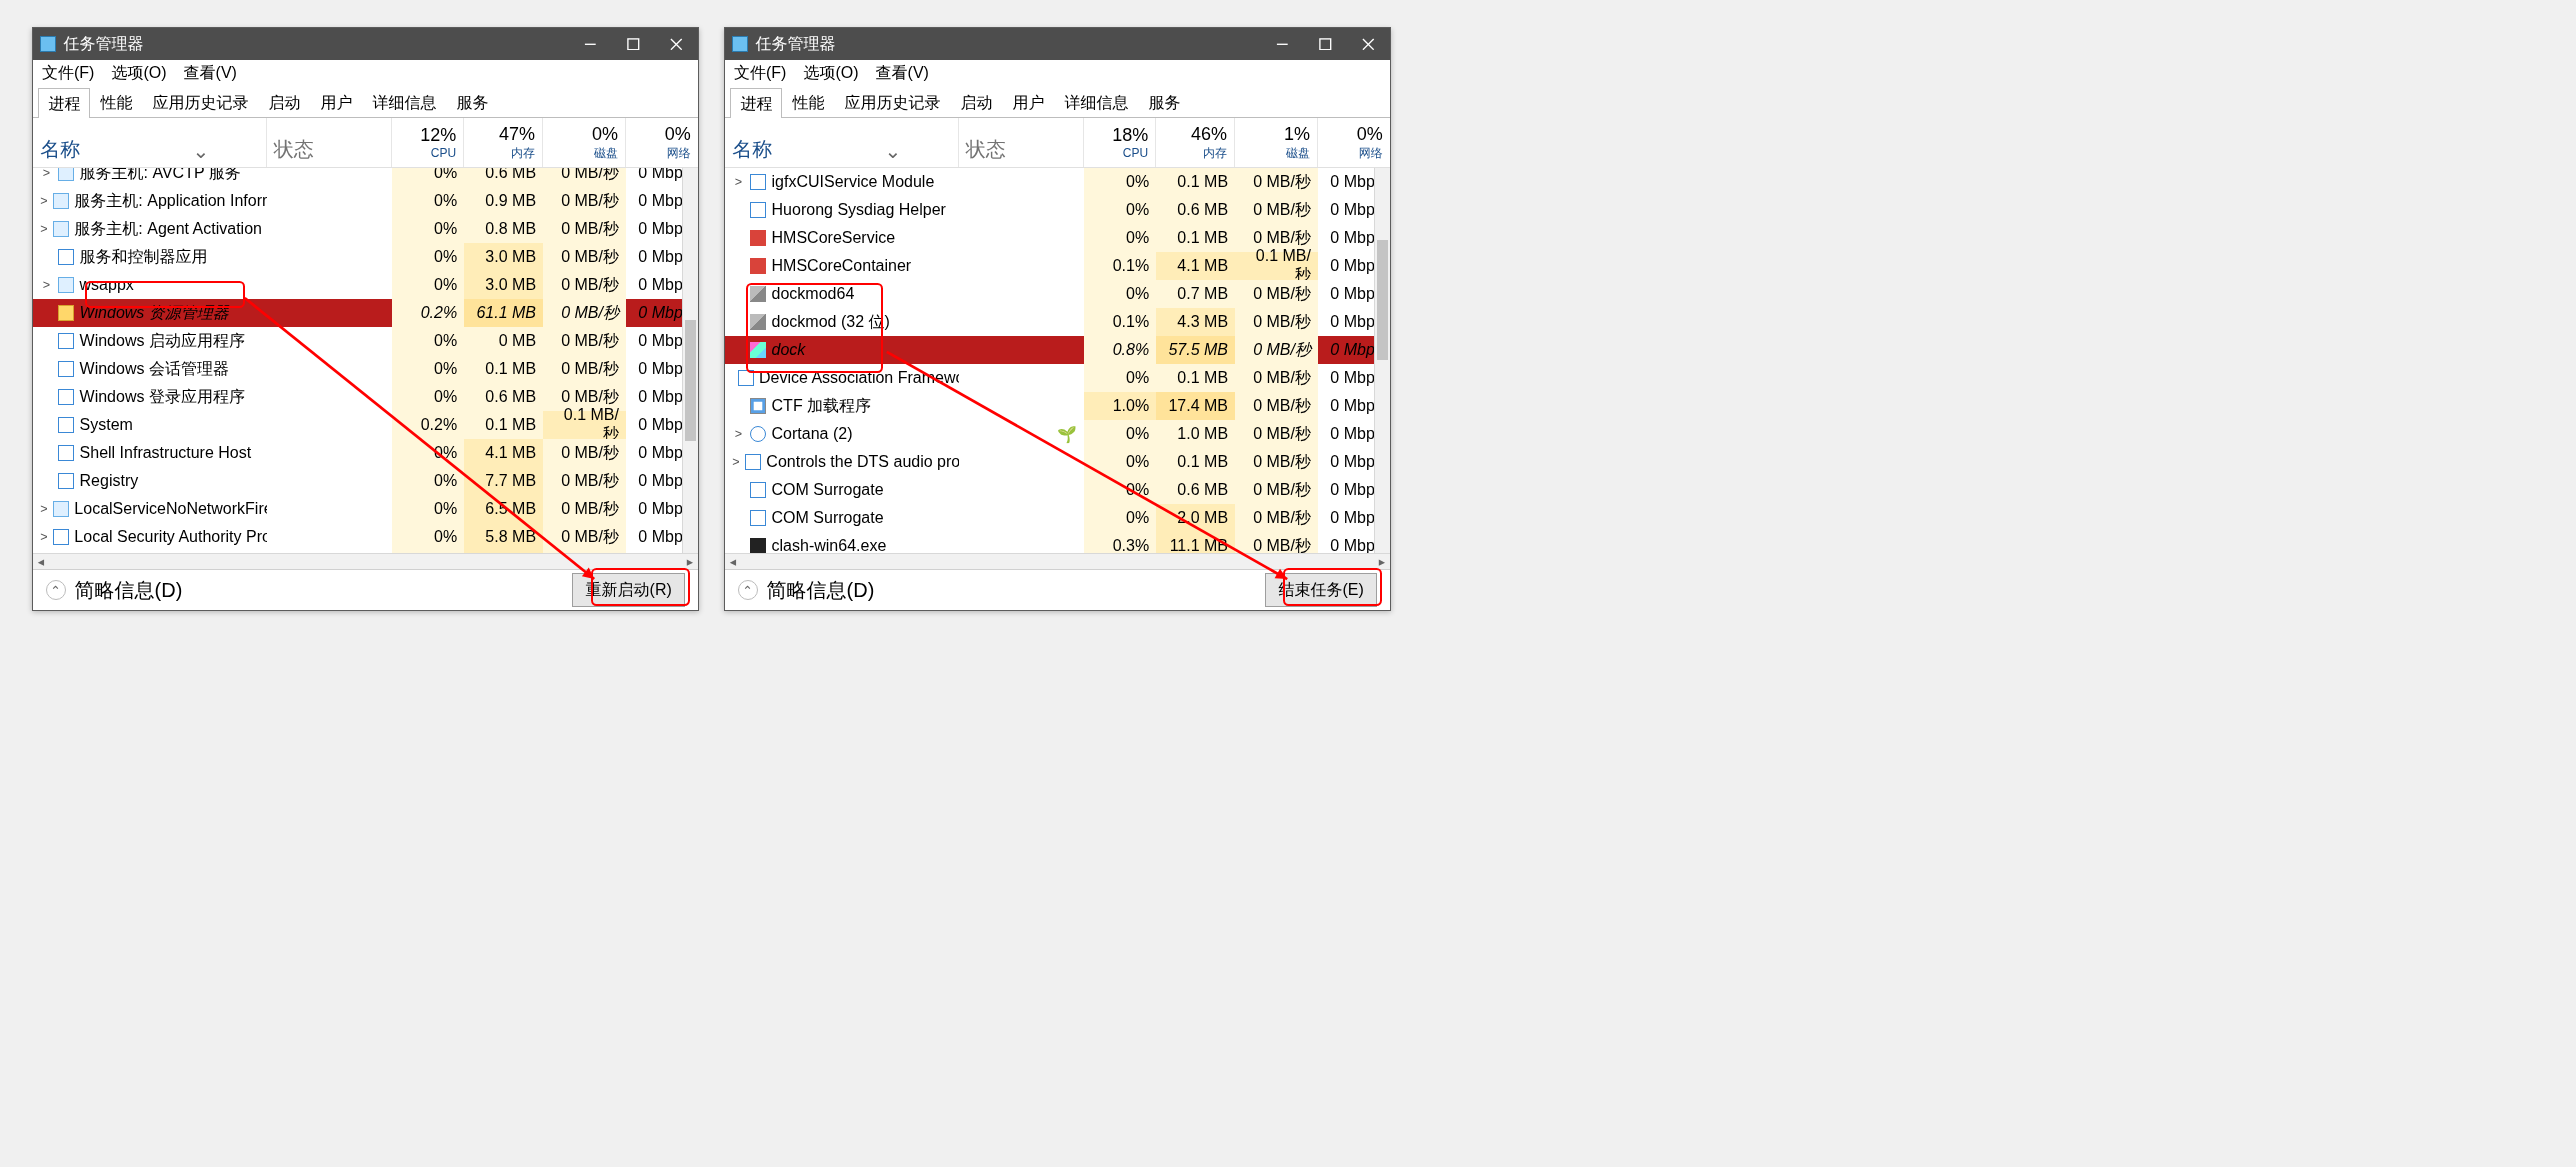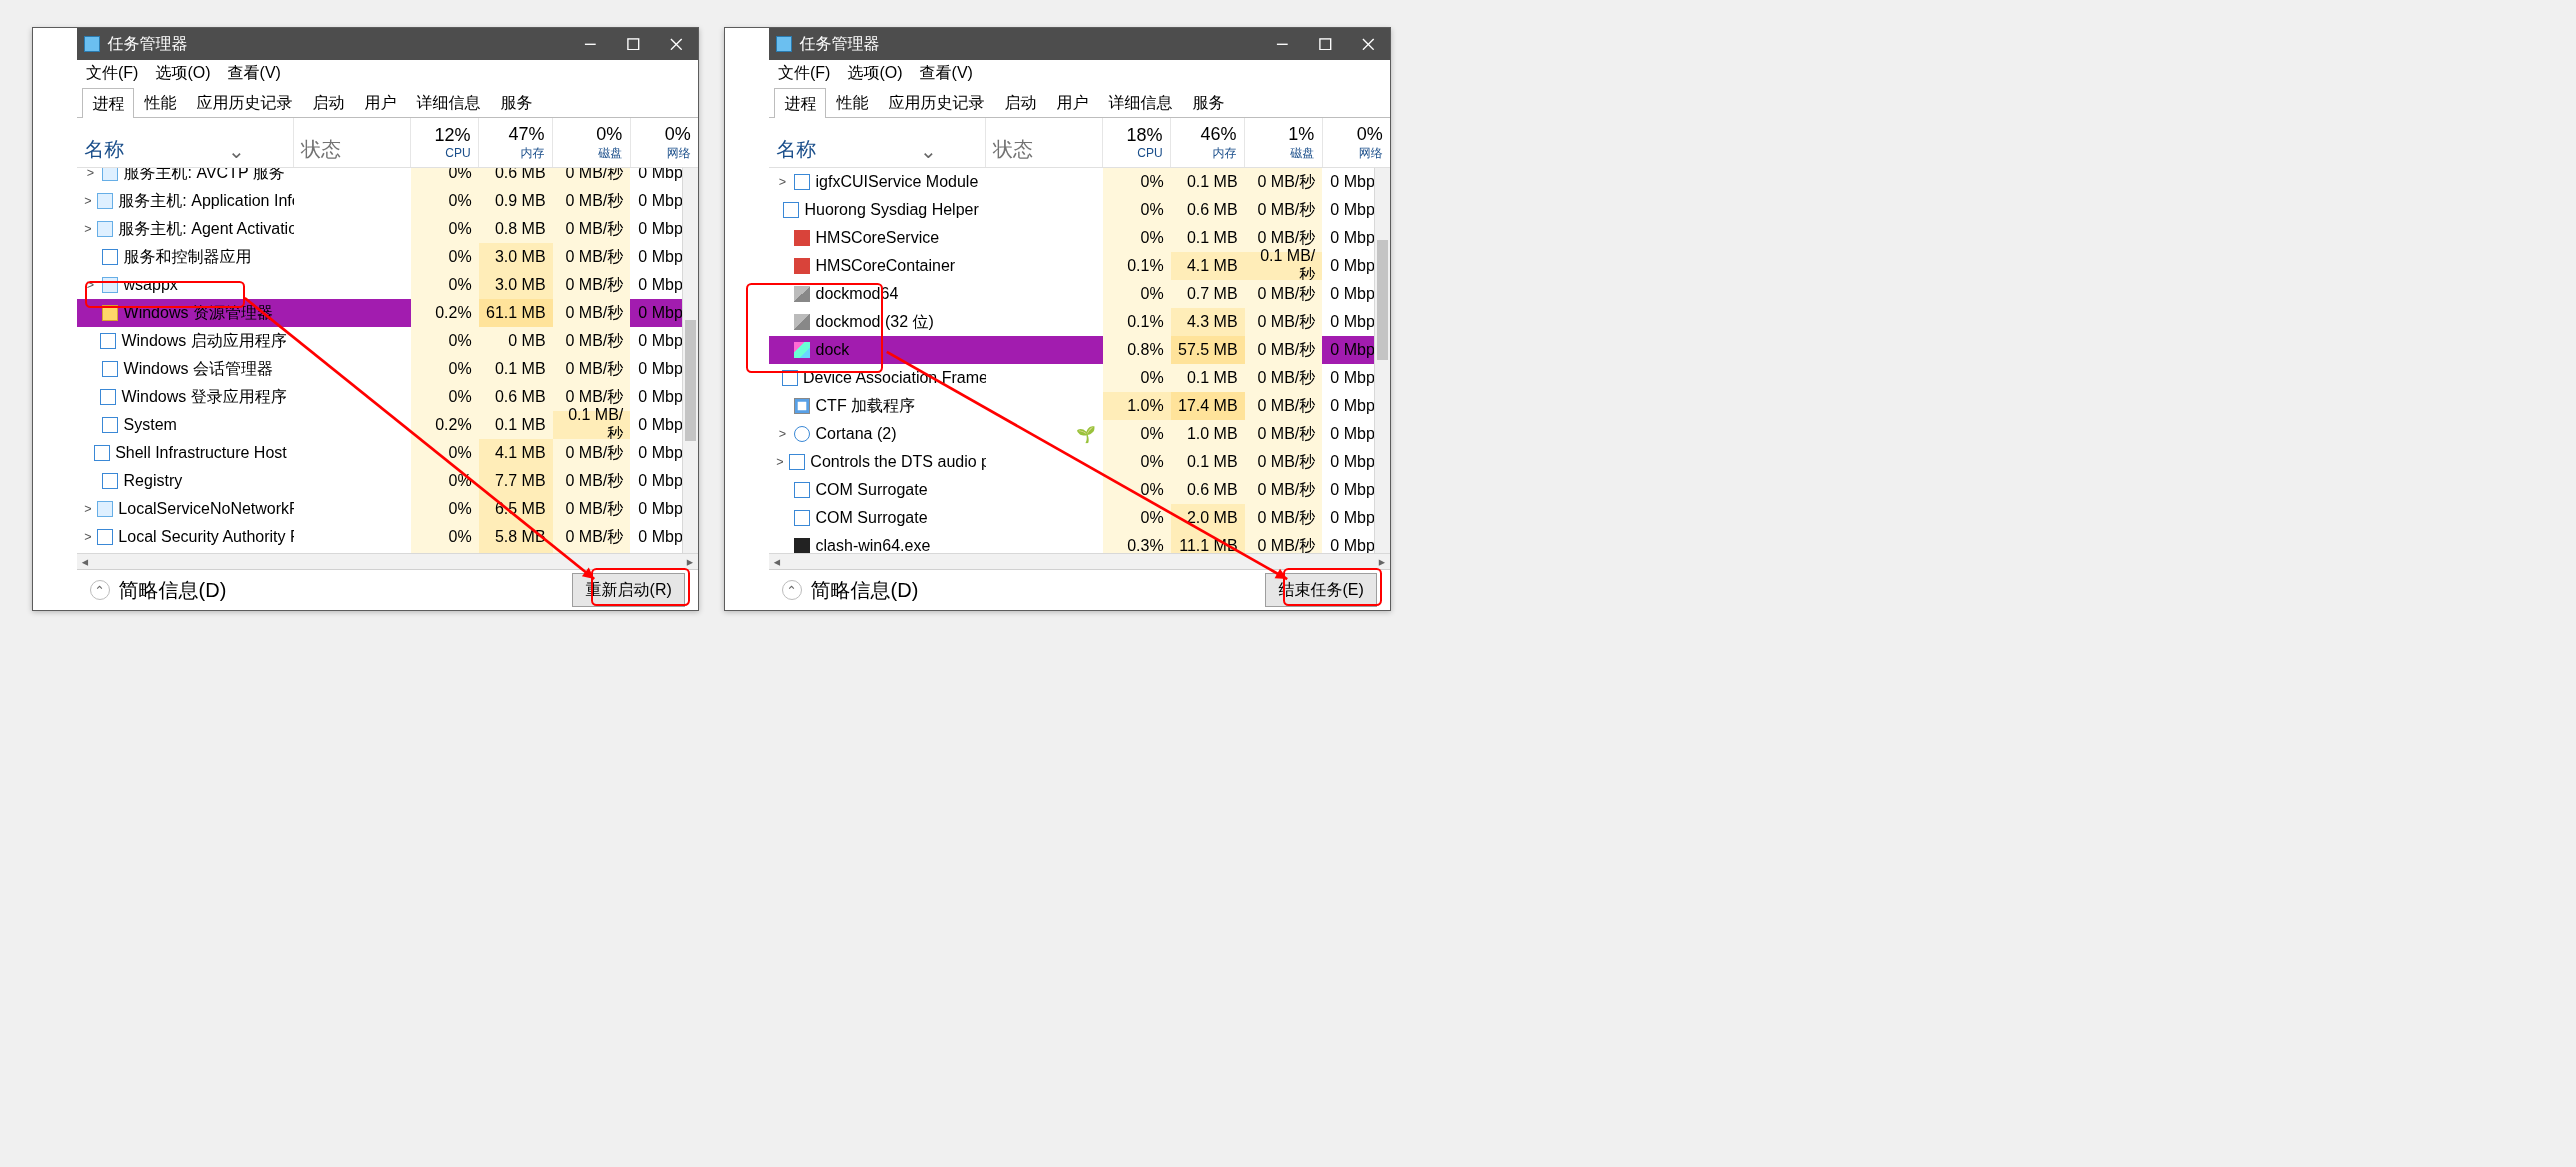--- a/index.html
+++ b/index.html
@@ -1,19 +1,19 @@
 <!DOCTYPE html>
 <html><head>
 <meta charset="utf-8">
 <style>
   * { box-sizing: border-box; margin: 0; padding: 0; }
   html, body { width: 2576px; height: 1168px; background: #f0f0f0; font-family: "Microsoft YaHei", "Segoe UI", sans-serif; font-size: 20px; color: #000; }
   .stage { position: relative; width: 2576px; height: 1168px; }
 
-  .win { position: absolute; width: 667px; height: 584px; background: #ffffff; border: 0.9px solid #5c5c5c; box-shadow: 0 1.8px 5.4px rgba(0,0,0,0.25); display: flex; flex-direction: column; padding-left: 44px; }
+  .win { position: absolute; width: 667px; height: 584px; background: #ffffff; border: 0.9px solid #5c5c5c; box-shadow: 0 1.8px 5.4px rgba(0,0,0,0.25); display: flex; flex-direction: column; }
   .titlebar { height: 32px; background: #4d4d4d; color: #fff; display: flex; align-items: center; padding-left: 7.2px; }
   .titlebar .app-icon { width: 16px; height: 16px; background: #6bbff0; border: 0.9px solid #2a7bb0; margin-right: 7.2px; }
   .titlebar .title-text { flex: 1; font-size: 16px; }
   .titlebar .winbtn { width: 43px; height: 32px; display: flex; align-items: center; justify-content: center; color: #fff; font-size: 14.4px; }
   .titlebar .winbtn svg { stroke: #fff; }
 
   .menubar { height: 27px; display: flex; align-items: center; gap: 17px; padding: 0 9px; font-size: 16px; }
 
   .tabsbar { height: 31px; display: flex; padding: 0 5.4px; border-bottom: 0.9px solid #bdbdbd; }
   .tab { padding: 5.4px 9px 3.6px 9px; font-size: 16px; border: 0.9px solid transparent; border-bottom: none; cursor: default; }
@@ -31,21 +31,21 @@
   .colname   { width: 234px; }
   .colstatus { width: 126px; }
   .colcpu    { width: 72px; }
   .colmem    { width: 79px; }
   .coldisk   { width: 83px; }
   .colnet    { width: 72px; }
 
   .listwrap { flex: 1; overflow: hidden; position: relative; }
   .rows { position: absolute; inset: 0; }
   .row { display: flex; height: 28px; align-items: center; font-size: 16px; }
-  .row.selected { background: #a21caf; }
+  .row.selected { background: #b91c1c; font-style: italic; }
   .cell { padding: 0 7.2px; display: flex; align-items: center; height: 100%; }
   .cell.num { justify-content: flex-end; text-align: right; }
   .cell.namecell { gap: 5.4px; white-space: nowrap; overflow: hidden; }
   .expander { width: 12.6px; text-align: center; color: #555; font-size: 12.6px; }
   .picon { width: 16px; height: 16px; flex: 0 0 16px; }
   .picon-gear   { background: #dff0ff; border: 0.9px solid #66aee6; }
   .picon-blue   { background: #fff; border: 1.8px solid #3a88d6; }
   .picon-folder { background: #ffd76a; border: 0.9px solid #d6a32e; }
   .picon-red    { background: #d9433a; }
   .picon-tool   { background: linear-gradient(135deg,#bbb 0 50%,#888 50% 100%); }

